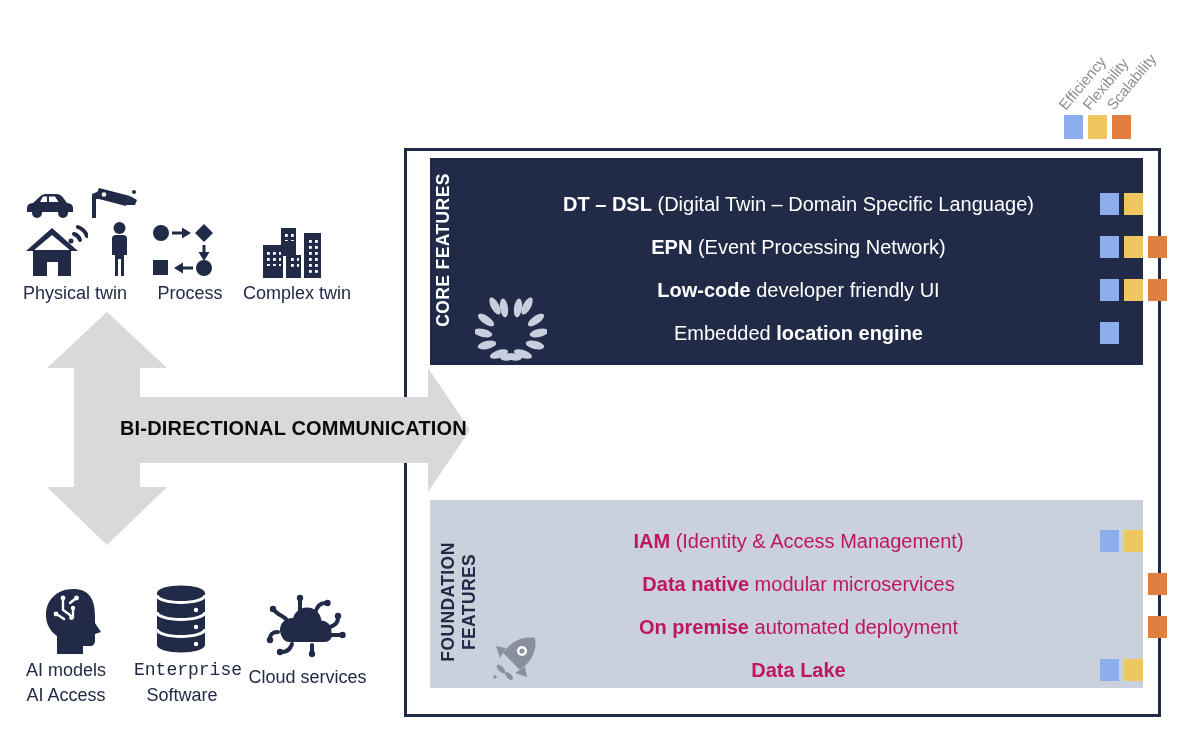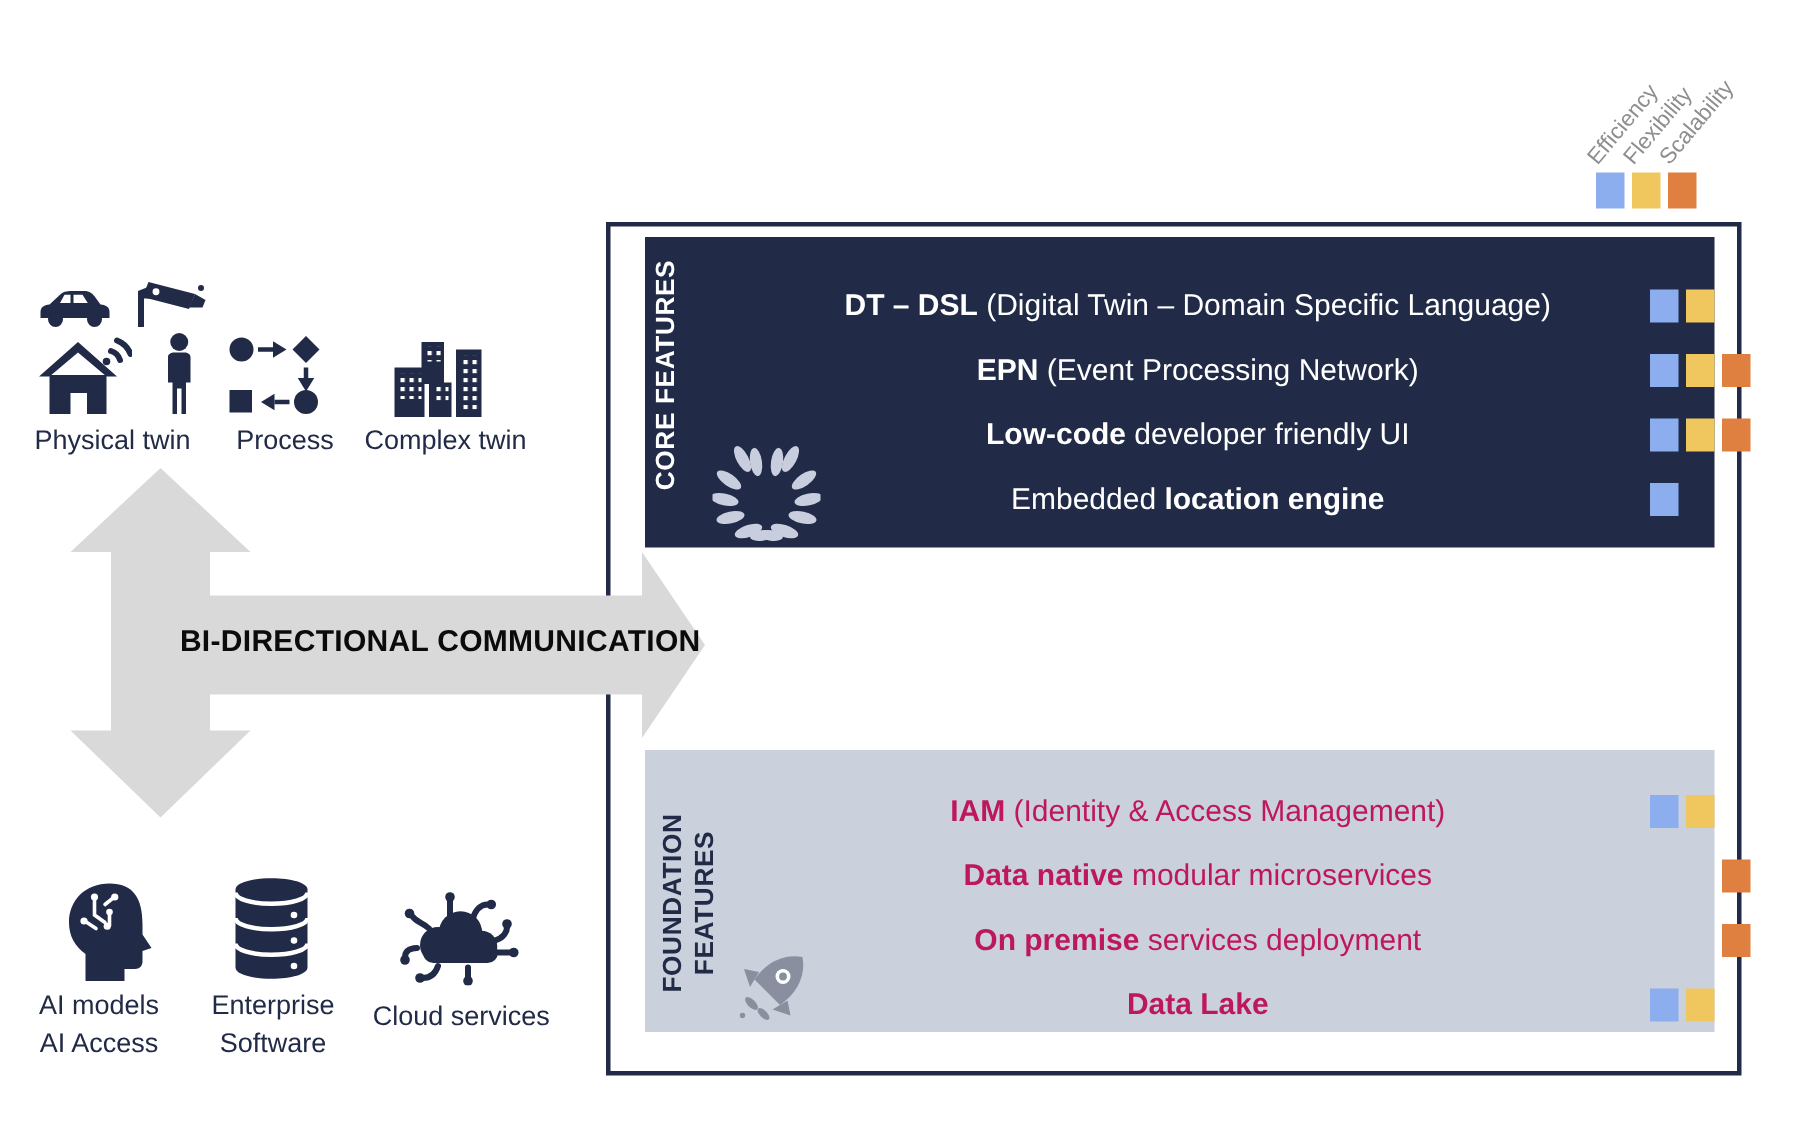--- a/index.html
+++ b/index.html
@@ -183,21 +183,21 @@
         <path d="M2,28 C2,32.5 13,35.5 26,35.5 C39,35.5 50,32.5 50,28"></path>
         <path d="M2,45 C2,49.5 13,52.5 26,52.5 C39,52.5 50,49.5 50,45"></path>
       </g>
       <g fill="#fff">
         <circle cx="41" cy="26" r="2.2"></circle>
           <circle cx="41" cy="43" r="2.2"></circle>
           <circle cx="41" cy="60" r="2.2"></circle>
       </g>
     </svg>
   </div>
-  <div class="icon-label" style="left:134px;top:660px;width:96px;">Enterprise</div>
+  <div class="icon-label" style="left:134px;top:660px;width:96px;font-family:Liberation Mono, monospace;">Enterprise</div>
   <div class="icon-label" style="left:134px;top:685px;width:96px;">Software</div>
 
   <div class="abs" style="left:262px;top:591px;">
     <svg width="84" height="66" viewBox="0 0 84 66">
       <g stroke="#212b47" stroke-width="4" fill="none" stroke-linecap="round">
         <path d="M38,22 V9"></path>
           <path d="M53,22 C55,15 59,12 63,12"></path>
         <path d="M24,28 C20,24 16,24 13,20"></path>
           <path d="M16,41 C10,41 8,44 8,47"></path>
         <path d="M68,36 C74,34 76,30 76,27"></path>
@@ -310,21 +310,21 @@
           </div>
           <div class="frow">
             <div class="ftext"><b>Data native</b><span> modular microservices</span></div>
             <div class="fmarks">
               <div class="mark empty"></div>
               <div class="mark empty"></div>
               <div class="mark" style="background: rgb(224, 128, 64);"></div>
             </div>
           </div>
           <div class="frow">
-            <div class="ftext"><b>On premise</b><span> services deployment</span></div>
+            <div class="ftext"><b>On premise</b><span> automated deployment</span></div>
             <div class="fmarks">
               <div class="mark empty"></div>
               <div class="mark empty"></div>
               <div class="mark" style="background: rgb(224, 128, 64);"></div>
             </div>
           </div>
           <div class="frow">
             <div class="ftext"><b>Data Lake</b></div>
             <div class="fmarks">
               <div class="mark" style="background: rgb(140, 173, 238);"></div>

